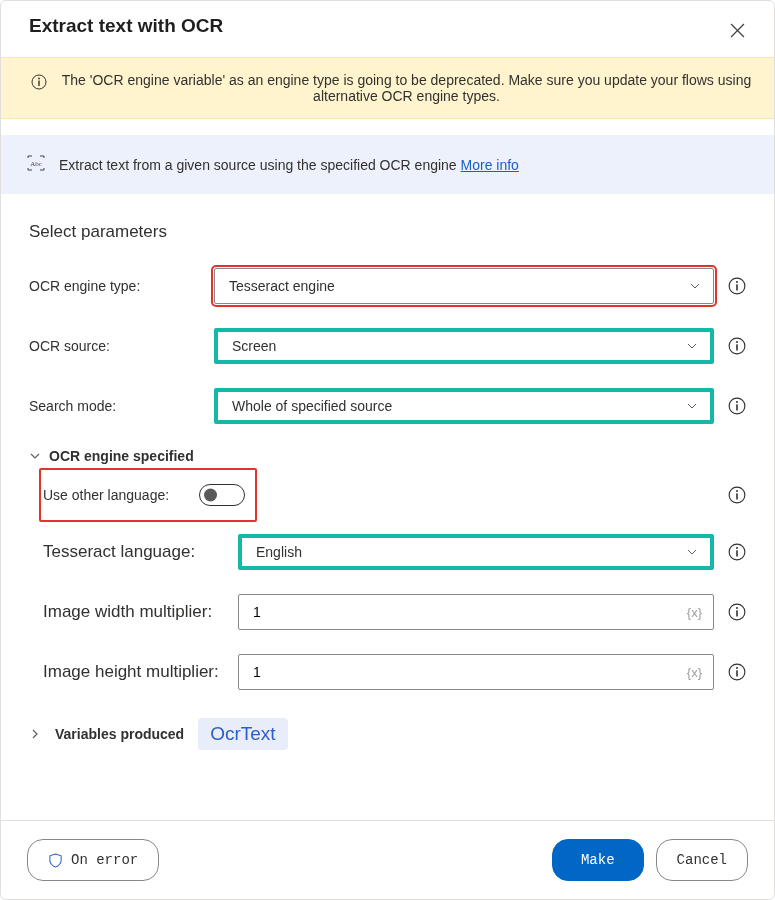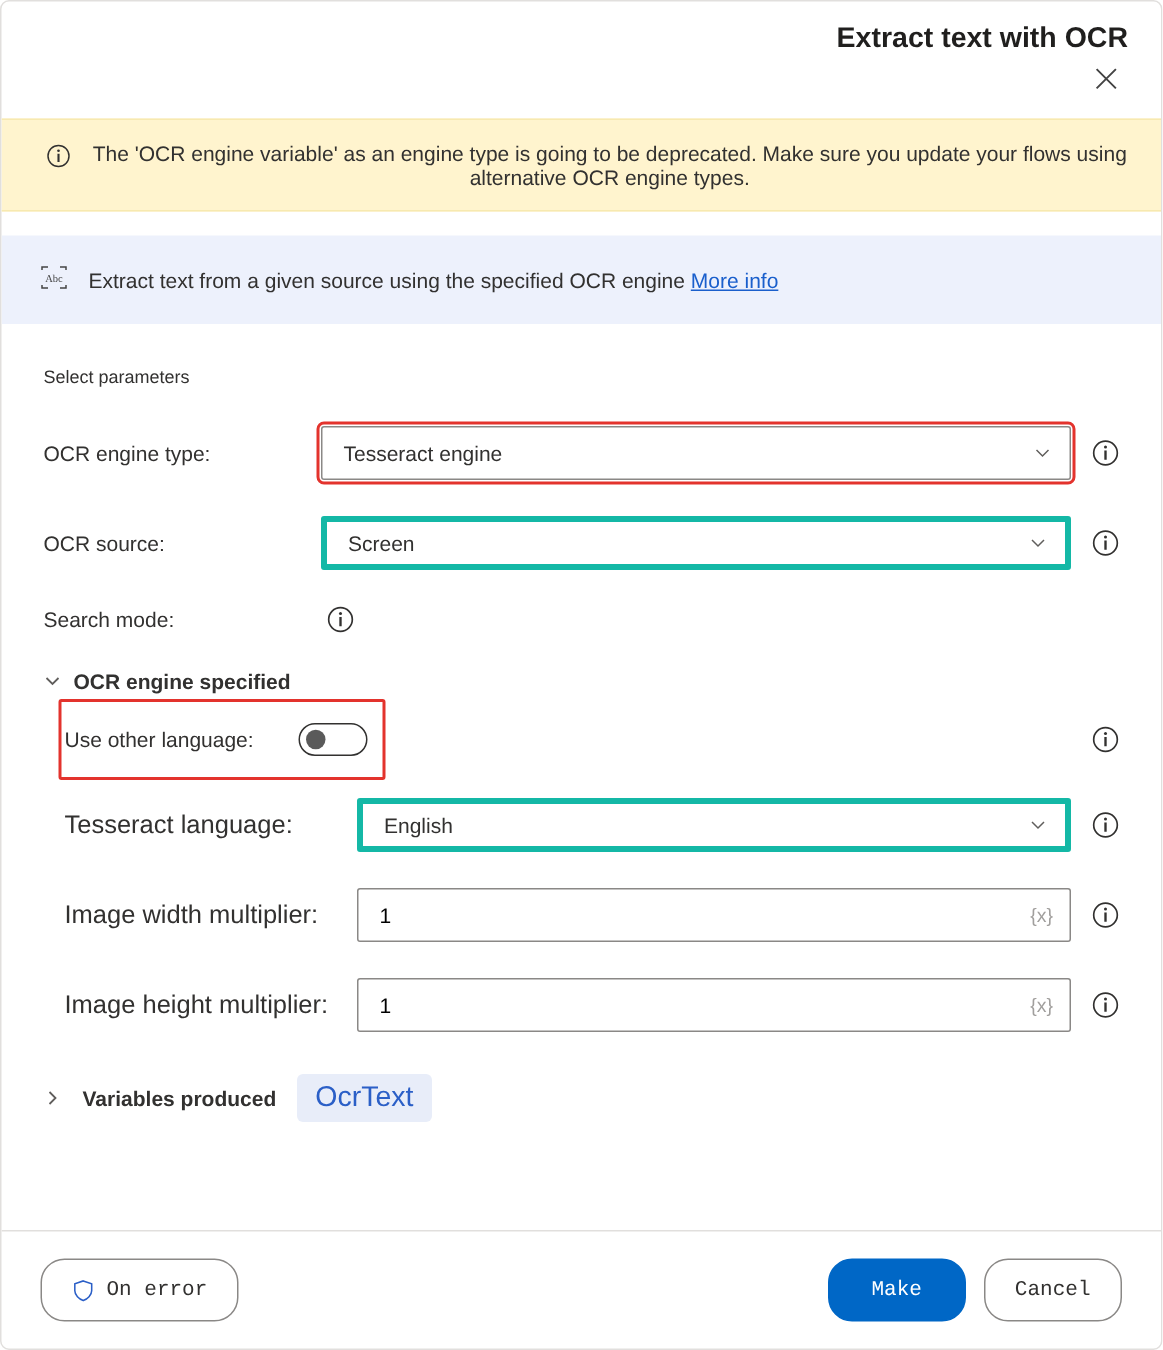--- a/index.html
+++ b/index.html
@@ -15,24 +15,23 @@
     width: 775px;
     height: 900px;
     border: 1px solid #e1dfdd;
     border-radius: 6px;
     overflow: hidden;
     display: flex;
     flex-direction: column;
   }
   .header {
     display: flex;
-    align-items: flex-end;
+    align-items: flex-start;
     justify-content: space-between;
     padding: 14px 22px 12px 28px;
-    flex-direction: column;
   }
   .header h1 {
     font-size: 19px;
     font-weight: 600;
     color: #201f1e;
   }
   .close-btn {
     width: 30px;
     height: 30px;
     display: flex;
@@ -75,21 +74,21 @@
   .description-banner a {
     color: #1a5fcc;
     text-decoration: underline;
   }
   .content {
     padding: 28px 28px 8px 28px;
     flex: 1;
     overflow-y: auto;
   }
   .section-title {
-    font-size: 12px;
+    font-size: 17px;
     font-weight: 400;
     color: #323130;
     margin-bottom: 26px;
   }
   .field-row {
     display: flex;
     align-items: center;
     margin-bottom: 24px;
     gap: 10px;
   }
@@ -343,20 +342,28 @@
         <svg viewBox="0 0 16 16">
             <circle cx="8" cy="8" r="7" stroke="#323130" stroke-width="1" fill="none"></circle>
             <circle cx="8" cy="4.5" r="0.9" fill="#323130"></circle>
             <rect x="7.3" y="6.5" width="1.4" height="5.5" fill="#323130"></rect>
           </svg>
       </span>
     </div>
 
     <div class="field-row">
       <div class="field-label">Search mode:</div>
+      <div class="field-control">
+        <div class="select-box">
+          <span>Whole of specified source</span>
+          <svg class="chevron" viewBox="0 0 12 12">
+              <path d="M2 4 L6 8 L10 4" stroke="currentColor" stroke-width="1" fill="none"></path>
+            </svg>
+        </div>
+      </div>
       <span class="help-icon">
         <svg viewBox="0 0 16 16">
             <circle cx="8" cy="8" r="7" stroke="#323130" stroke-width="1" fill="none"></circle>
             <circle cx="8" cy="4.5" r="0.9" fill="#323130"></circle>
             <rect x="7.3" y="6.5" width="1.4" height="5.5" fill="#323130"></rect>
           </svg>
       </span>
     </div>
 
     <div class="collapse-header">

